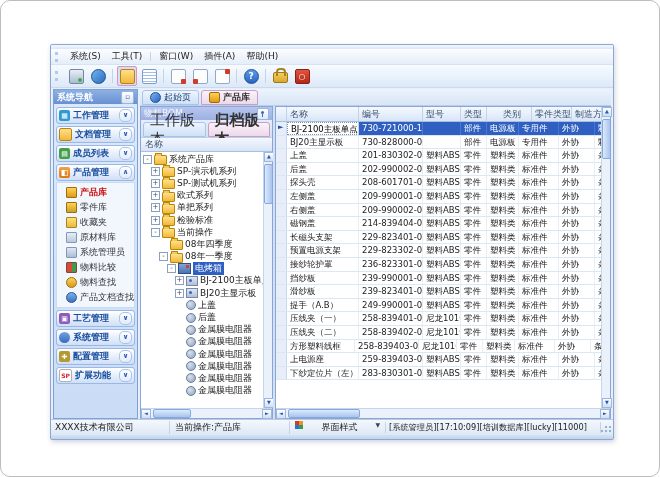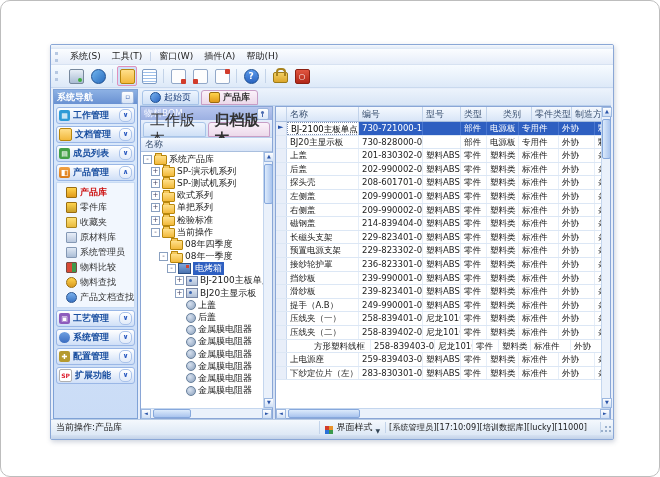--- a/index.html
+++ b/index.html
@@ -133,21 +133,21 @@
   .gcell{flex:none;font-size:8.5px;color:#222;padding:1px 0 0 3px;border-right:1px solid #e6eef8;white-space:nowrap;overflow:hidden;box-sizing:border-box;}
   .gind{background:#e8eef9;border-right:1px solid #c9d8ee;color:#2450a8;font-size:7px;padding-left:2px;}
   .grow.rsel .gsel{background:#2e5fc1;color:#fff;border-right-color:#4a77d0;}
   .grow.rsel .gfocus{background:#fff;color:#000;border:1px dotted #8090b0;border-right:1px solid #c9d8ee;}
   
   .msgrow{height:13px;flex:none;background:#d9e4f4;display:flex;align-items:flex-end;padding-left:3px;border-top:1px solid #c2d2ea;}
   .msgtab{height:12px;display:flex;align-items:center;padding:0 8px;font-size:9px;color:#333;background:linear-gradient(#fdfeff,#e3ecf8);border:1px solid #a8bedc;border-bottom:none;border-radius:2px 2px 0 0;}
   .statusbar{height:15px;flex:none;display:flex;align-items:center;background:linear-gradient(#f4f8fd,#dde8f5);border-top:1px solid #b8cce6;font-size:9px;color:#222;}
   .st-company{width:110px;flex:none;padding:0 4px;border-right:1px solid #c3d4ea;white-space:nowrap;overflow:hidden;}
   .st-op{flex:1;padding:0 5px;white-space:nowrap;overflow:hidden;}
-  .st-style{flex:none;display:flex;align-items:flex-end;gap:3px;padding:0 5px;border-left:1px solid #c3d4ea;}
+  .st-style{flex:none;display:flex;align-items:flex-start;gap:18px;padding:0 5px;border-left:1px solid #c3d4ea;}
   .style-ic{width:8px;height:8px;position:relative;}
   .style-ic::before{content:"";position:absolute;left:0;top:0;width:4px;height:4px;background:#d23b2a;box-shadow:4px 0 0 #e8922a,0 4px 0 #2a72d8,4px 4px 0 #3a9a4c;}
   .st-dd{font-size:6px;color:#345;}
   .st-session{flex:none;width:208px;padding:0 3px;border:1px solid #c3d4ea;border-top:none;border-bottom:none;font-size:8.2px;white-space:nowrap;overflow:hidden;}
   .st-grip{width:12px;height:12px;flex:none;position:relative;}
   .st-grip::before{content:"";position:absolute;right:2px;bottom:2px;width:2px;height:2px;background:#9ab0cc;box-shadow:-4px 4px 0 #9ab0cc,0 4px 0 #9ab0cc,-4px 0 0 #9ab0cc,-8px 4px 0 #9ab0cc;bottom:6px;}
   .win-bottom{height:4px;flex:none;background:linear-gradient(#d6e2f2,#c2d2e8);}
 </style>
 </head>
 <body>
@@ -612,21 +612,21 @@
                       <span class="gcell" data-name="cell" style="width: 64px;">258-839402-00X</span>
                       <span class="gcell" data-name="cell" style="width: 38px;">尼龙1010</span>
                       <span class="gcell" data-name="cell" style="width: 26px;">零件</span>
                       <span class="gcell" data-name="cell" style="width: 32px;">塑料类</span>
                       <span class="gcell" data-name="cell" style="width: 40px;">标准件</span>
                       <span class="gcell" data-name="cell" style="width: 36px;">外协</span>
                       <span class="gcell" data-name="cell" style="width: 24px;">条</span>
                     </div>
                     <div class="grow" data-name="table-row">
                       <span class="gcell gind" data-name="row-indicator" style="width: 11px;"></span>
-                      <span class="gcell" data-name="cell" style="width: 60px; margin-left: 24px;">方形塑料线框</span>
+                      <span class="gcell" data-name="cell" style="width: 68px;">方形塑料线框</span>
                       <span class="gcell" data-name="cell" style="width: 64px;">258-839403-00X</span>
                       <span class="gcell" data-name="cell" style="width: 38px;">尼龙1010</span>
                       <span class="gcell" data-name="cell" style="width: 26px;">零件</span>
                       <span class="gcell" data-name="cell" style="width: 32px;">塑料类</span>
                       <span class="gcell" data-name="cell" style="width: 40px;">标准件</span>
                       <span class="gcell" data-name="cell" style="width: 36px;">外协</span>
                       <span class="gcell" data-name="cell" style="width: 24px;">条</span>
                     </div>
                     <div class="grow" data-name="table-row">
                       <span class="gcell gind" data-name="row-indicator" style="width: 11px;"></span>
@@ -665,20 +665,21 @@
               <span class="strack" data-name="table-hscroll-track">
                   <span class="sthumbh" data-name="table-hscroll-thumb" style="width:70px"></span>
                 </span>
               <span class="sarrow" data-name="scroll-right-icon">►</span>
             </div>
           </div>
         </div>
       </div>
     </div>
     <div class="statusbar" data-name="status-bar">
+      <span class="st-company" data-name="company-name">XXXX技术有限公司</span>
       <span class="st-op" data-name="current-operation">当前操作:产品库</span>
       <span class="st-style" data-name="ui-style-dropdown">
         <span class="style-ic" data-name="style-palette-icon"></span>
         <span data-name="ui-style-label">界面样式</span>
         <span class="st-dd" data-name="chevron-down-icon">▼</span>
       </span>
       <span class="st-session" data-name="session-info">[系统管理员][17:10:09][培训数据库][lucky][11000]</span>
       <span class="st-grip" data-name="resize-grip"></span>
     </div>
     <div class="win-bottom" data-name="window-bottom-edge"></div>

